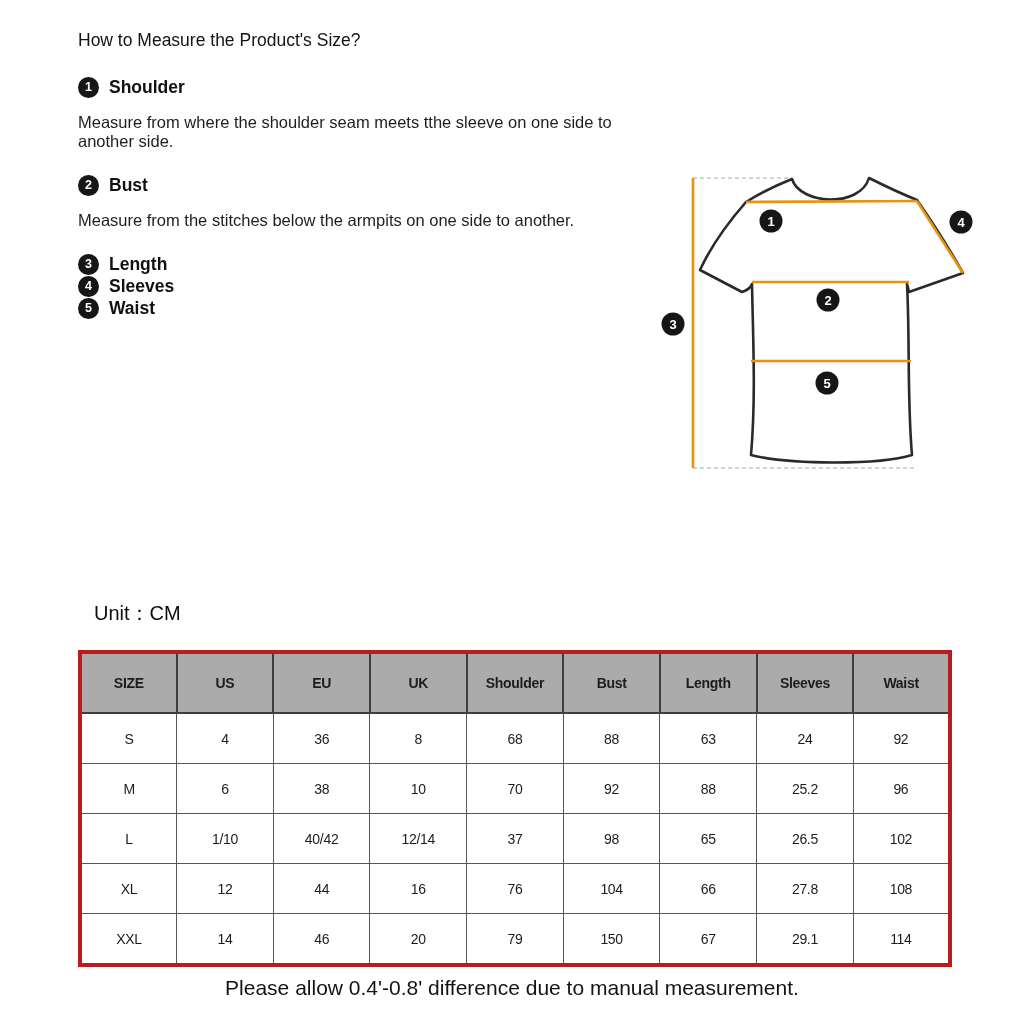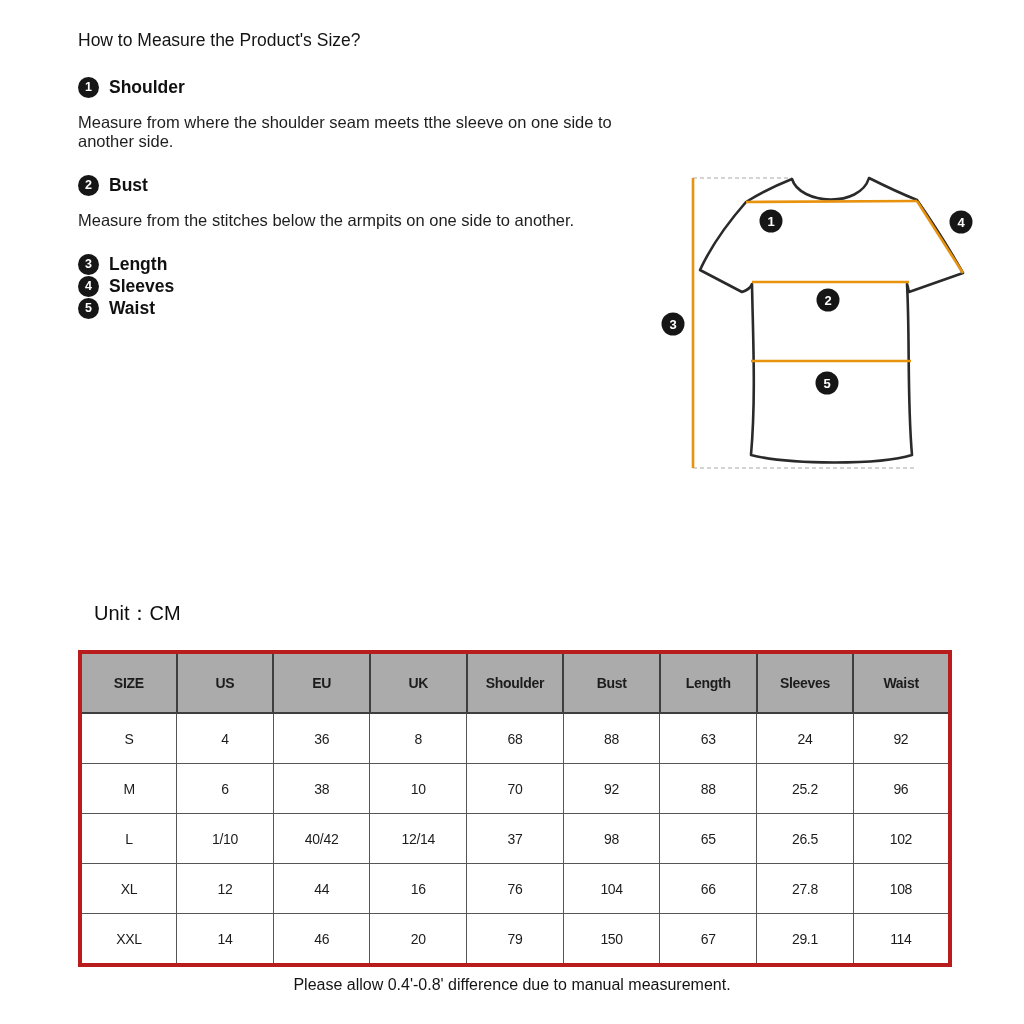--- a/index.html
+++ b/index.html
@@ -39,21 +39,21 @@
     background:#ababab; border:2px solid #3e3e3e; height:56px;
     font-size:14px; font-weight:700; letter-spacing:-0.3px; color:#1c1c1c;
   }
   .size-table td {
     background:#ffffff; border:1px solid #565656; height:47px;
     text-align:center; font-size:14px; font-weight:500;
     letter-spacing:-0.3px; color:#1c1c1c;
   }
   .footer {
     position:absolute; left:0; top:976px; width:1024px;
-    text-align:center; font-size:16px; color:#141414;
+    text-align:center; font-size:21px; color:#141414;
   }
   .marker-num {
     fill:#ffffff; font-family:"Liberation Sans", sans-serif;
     font-size:13px; font-weight:700; text-anchor:middle;
   }
 </style>
 </head>
 <body>
 
 <div class="page">

